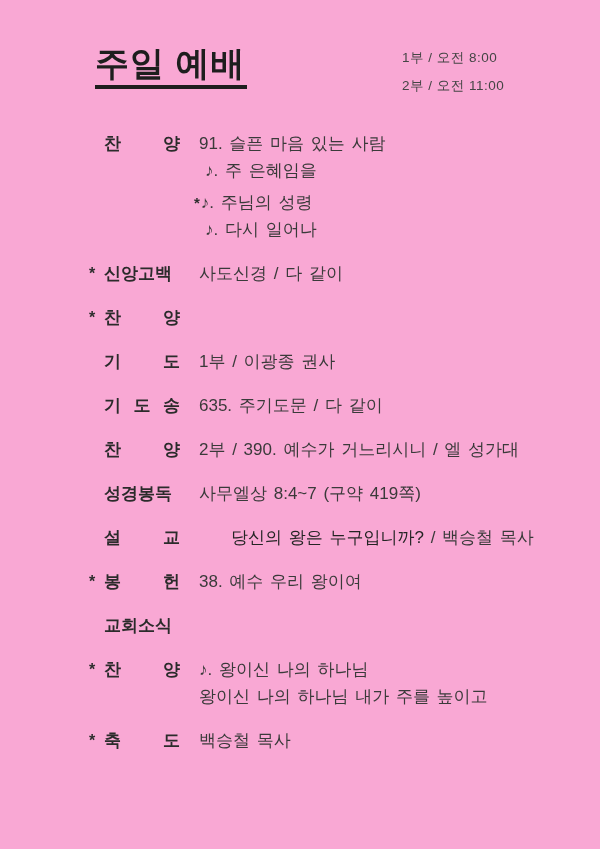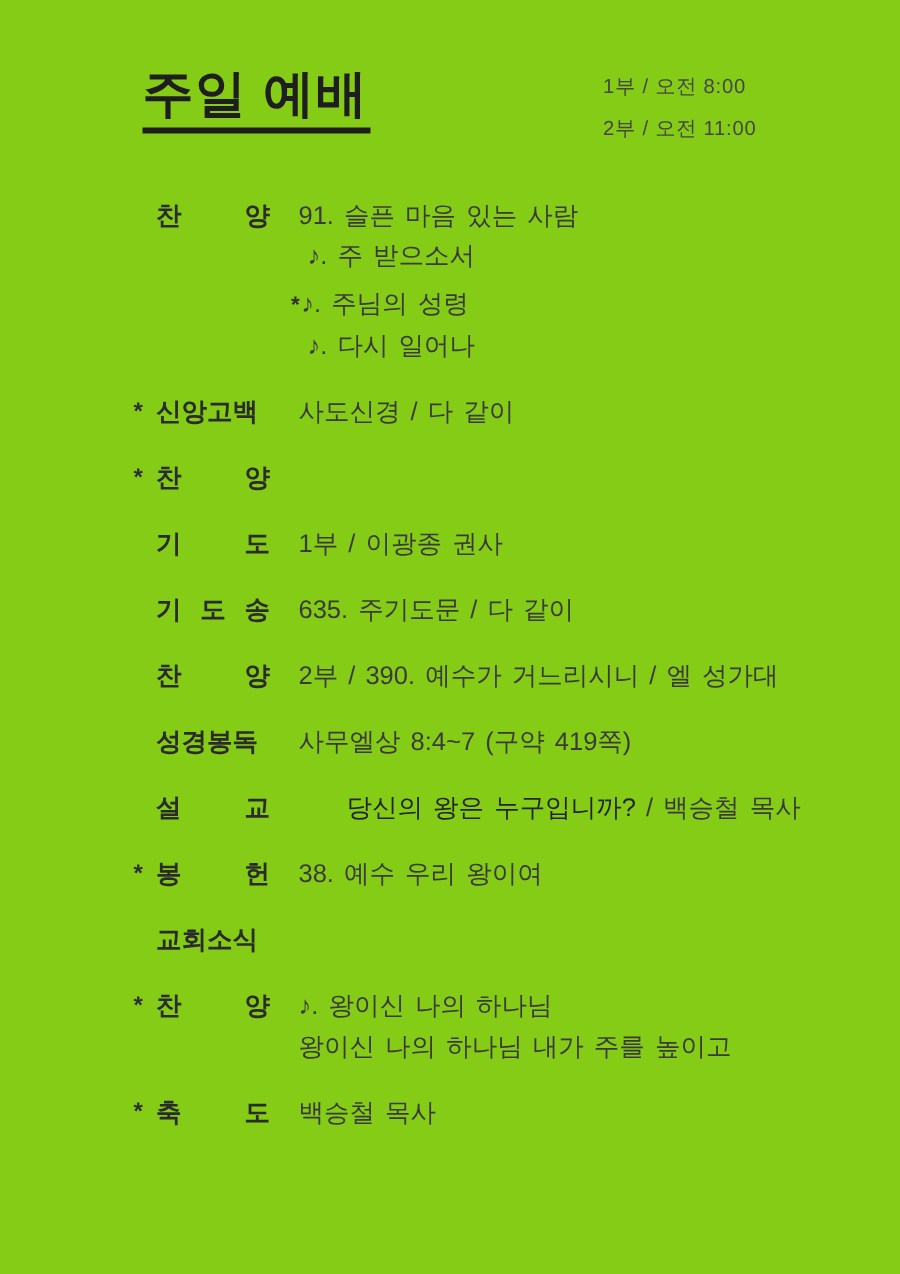--- a/index.html
+++ b/index.html
@@ -11,21 +11,21 @@
     width: 600px;
     height: 849px;
     font-family: "Liberation Sans", sans-serif;
     color: #3a3a3a;
     -webkit-font-smoothing: antialiased;
   }
   .page {
     position: relative;
     width: 600px;
     height: 849px;
-    background: #84cc16;
+    background: #f9a8d4;
     overflow: hidden;
   }
 
   
   .title {
     position: absolute;
     left: 95px;
     top: 44px;
     margin: 0;
     font-size: 34px;
@@ -129,21 +129,21 @@
   </div>
 
   <div class="order" id="order">
     <div class="row">
       <div class="label-wrap">
         <span class="star"></span>
         <span class="label">찬 양</span>
       </div>
       <div class="content">
           <div class="line"><span>91. 슬픈 마음 있는 사람</span></div>
-          <div class="line note"><span>♪. 주 받으소서</span></div>
+          <div class="line note"><span>♪. 주 은혜임을</span></div>
           <div class="line note gap"><span class="line-star">*</span><span>♪. 주님의 성령</span></div>
           <div class="line note"><span>♪. 다시 일어나</span></div>
         </div>
     </div>
 
     <div class="row">
       <div class="label-wrap">
         <span class="star">*</span>
         <span class="label">신앙고백</span>
       </div>

